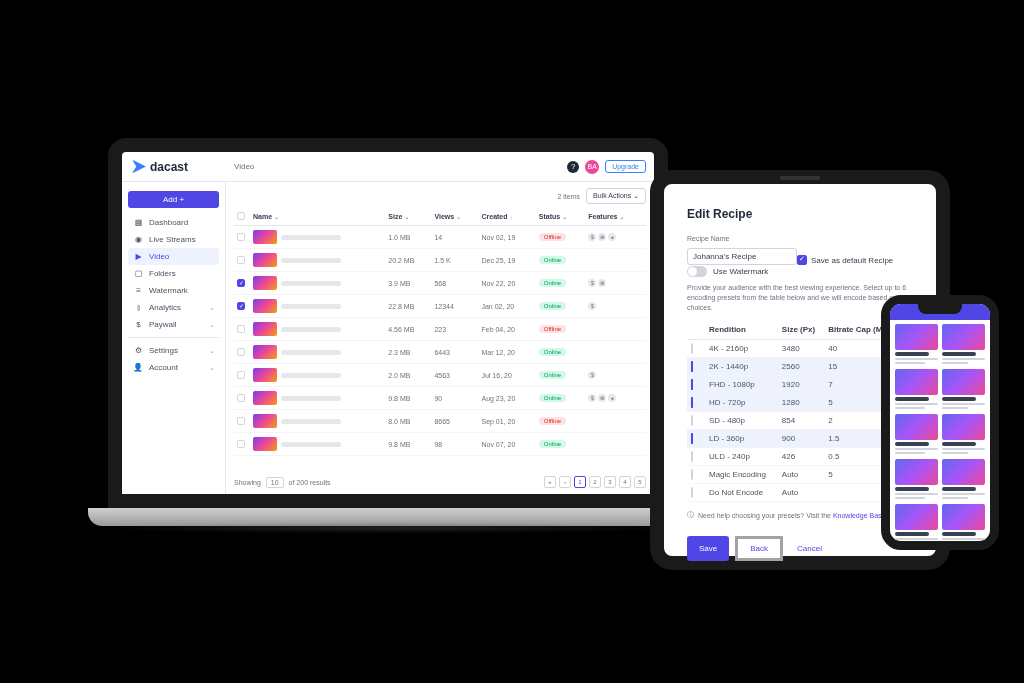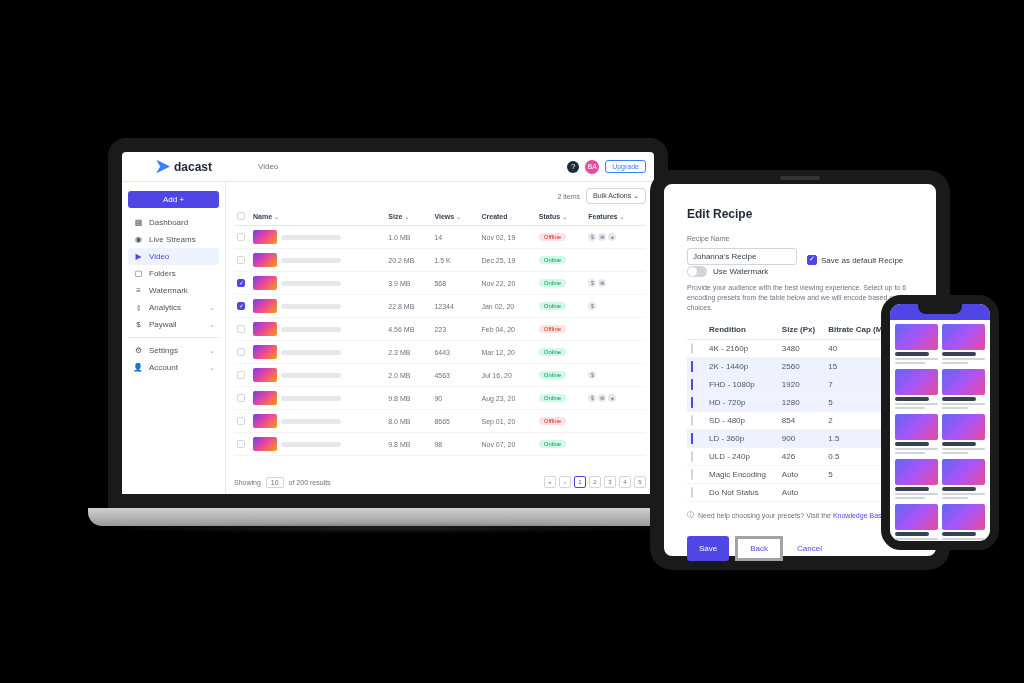--- a/index.html
+++ b/index.html
@@ -4,21 +4,21 @@
 <style>
 * { margin: 0; padding: 0; box-sizing: border-box; font-family: -apple-system, BlinkMacSystemFont, 'Segoe UI', Arial, sans-serif; }
 body { background: #000; width: 1024px; height: 683px; overflow: hidden; position: relative; }
 
 
 .laptop { position: absolute; left: 108px; top: 138px; width: 560px; height: 370px; }
 .laptop-screen { background: #fff; border: 14px solid #1a1a1a; border-radius: 18px 18px 0 0; height: 370px; overflow: hidden; display: flex; flex-direction: column; }
 .laptop-base { position: absolute; bottom: -18px; left: -20px; right: -20px; height: 18px; background: linear-gradient(#d0d0d0, #999); border-radius: 0 0 14px 14px; }
 .laptop-shadow { position: absolute; bottom: -26px; left: -10px; right: -10px; height: 12px; background: radial-gradient(ellipse, rgba(80,80,80,0.4), transparent 70%); }
 
-.app-header { display: flex; align-items: center; height: 30px; border-bottom: 1px solid #e5e7eb; padding-left: 24px; }
+.app-header { display: flex; align-items: center; height: 30px; border-bottom: 1px solid #e5e7eb; }
 .logo-wrap { width: 104px; display: flex; align-items: center; padding-left: 10px; gap: 4px; }
 .logo-mark { width: 14px; height: 14px; background: #3b82f6; border-radius: 2px; clip-path: polygon(0 0, 100% 50%, 0 100%, 30% 50%); }
 .logo-text { font-weight: 700; font-size: 12px; color: #1f2937; }
 .breadcrumb { flex: 1; font-size: 8px; color: #6b7280; padding-left: 8px; }
 .header-right { display: flex; align-items: center; gap: 6px; padding-right: 8px; }
 .help-icon { width: 12px; height: 12px; border-radius: 50%; background: #1f2937; color: #fff; font-size: 8px; display: flex; align-items: center; justify-content: center; }
 .avatar { width: 14px; height: 14px; border-radius: 50%; background: #ec4899; color: #fff; font-size: 7px; display: flex; align-items: center; justify-content: center; }
 .upgrade-btn { border: 1px solid #3b82f6; color: #3b82f6; font-size: 7px; padding: 2px 6px; border-radius: 3px; background: #fff; }
 
 .app-body { display: flex; flex: 1; overflow: hidden; }
@@ -49,21 +49,21 @@
 .footer { display: flex; justify-content: space-between; align-items: center; font-size: 7px; color: #6b7280; padding-top: 6px; margin-top: auto; }
 .pager { display: flex; gap: 3px; }
 .pg { width: 12px; height: 12px; border: 1px solid #d1d5db; border-radius: 2px; font-size: 6px; display: flex; align-items: center; justify-content: center; color: #6b7280; }
 .pg.active { border-color: #4f46e5; color: #4f46e5; }
 
 
 .tablet { position: absolute; left: 650px; top: 170px; width: 300px; height: 400px; background: #fff; border: 14px solid #1a1a1a; border-radius: 22px; padding: 23px; z-index: 2; }
 .tablet-cam { position: absolute; top: -8px; left: 50%; transform: translateX(-50%); width: 40px; height: 4px; background: #333; border-radius: 4px; }
 .recipe-title { font-size: 12px; font-weight: 600; color: #1f2937; margin-bottom: 8px; }
 .field-label { font-size: 7px; color: #6b7280; margin-bottom: 3px; margin-top: 6px; }
-.recipe-row { display: flex; gap: 10px; align-items: flex-end; }
+.recipe-row { display: flex; align-items: flex-end; }
 .text-input { border: 1px solid #d1d5db; border-radius: 3px; padding: 3px 5px; font-size: 8px; width: 110px; color: #374151; }
 .inline-chk { display: flex; align-items: center; gap: 4px; font-size: 8px; color: #374151; }
 .chk2 { width: 10px; height: 10px; border: 1px solid #d1d5db; border-radius: 2px; }
 .chk2.on { background: #4f46e5; border-color: #4f46e5; position: relative; }
 .chk2.on::after { content: '✓'; color: #fff; font-size: 7px; position: absolute; left: 1px; top: -1px; }
 .toggle { width: 20px; height: 11px; background: #d1d5db; border-radius: 6px; position: relative; display: inline-block; vertical-align: middle; }
 .toggle::after { content: ''; position: absolute; width: 9px; height: 9px; background: #fff; border-radius: 50%; top: 1px; left: 1px; }
 .help-text { font-size: 7px; color: #6b7280; margin-top: 6px; line-height: 1.4; }
 .rtbl { width: 100%; font-size: 8px; border-collapse: collapse; margin-top: 8px; }
 .rtbl th { text-align: left; font-weight: 600; padding: 5px 4px; border-bottom: 1px solid #e5e7eb; color: #374151; }
@@ -355,21 +355,21 @@
     <td>0.5</td>
   </tr>
         <tr class="">
     <td><span class="chk2 "></span></td>
     <td>Magic Encoding</td>
     <td>Auto</td>
     <td>5</td>
   </tr>
         <tr class="">
     <td><span class="chk2 "></span></td>
-    <td>Do Not Status</td>
+    <td>Do Not Encode</td>
     <td>Auto</td>
     <td></td>
   </tr>
       </tbody>
   </table>
   <div class="info-line">
     <span>ⓘ</span>
     <span><span>Need help choosing your presets? Visit the </span><a class="link">Knowledge Base</a></span>
   </div>
   <div class="btn-row">

